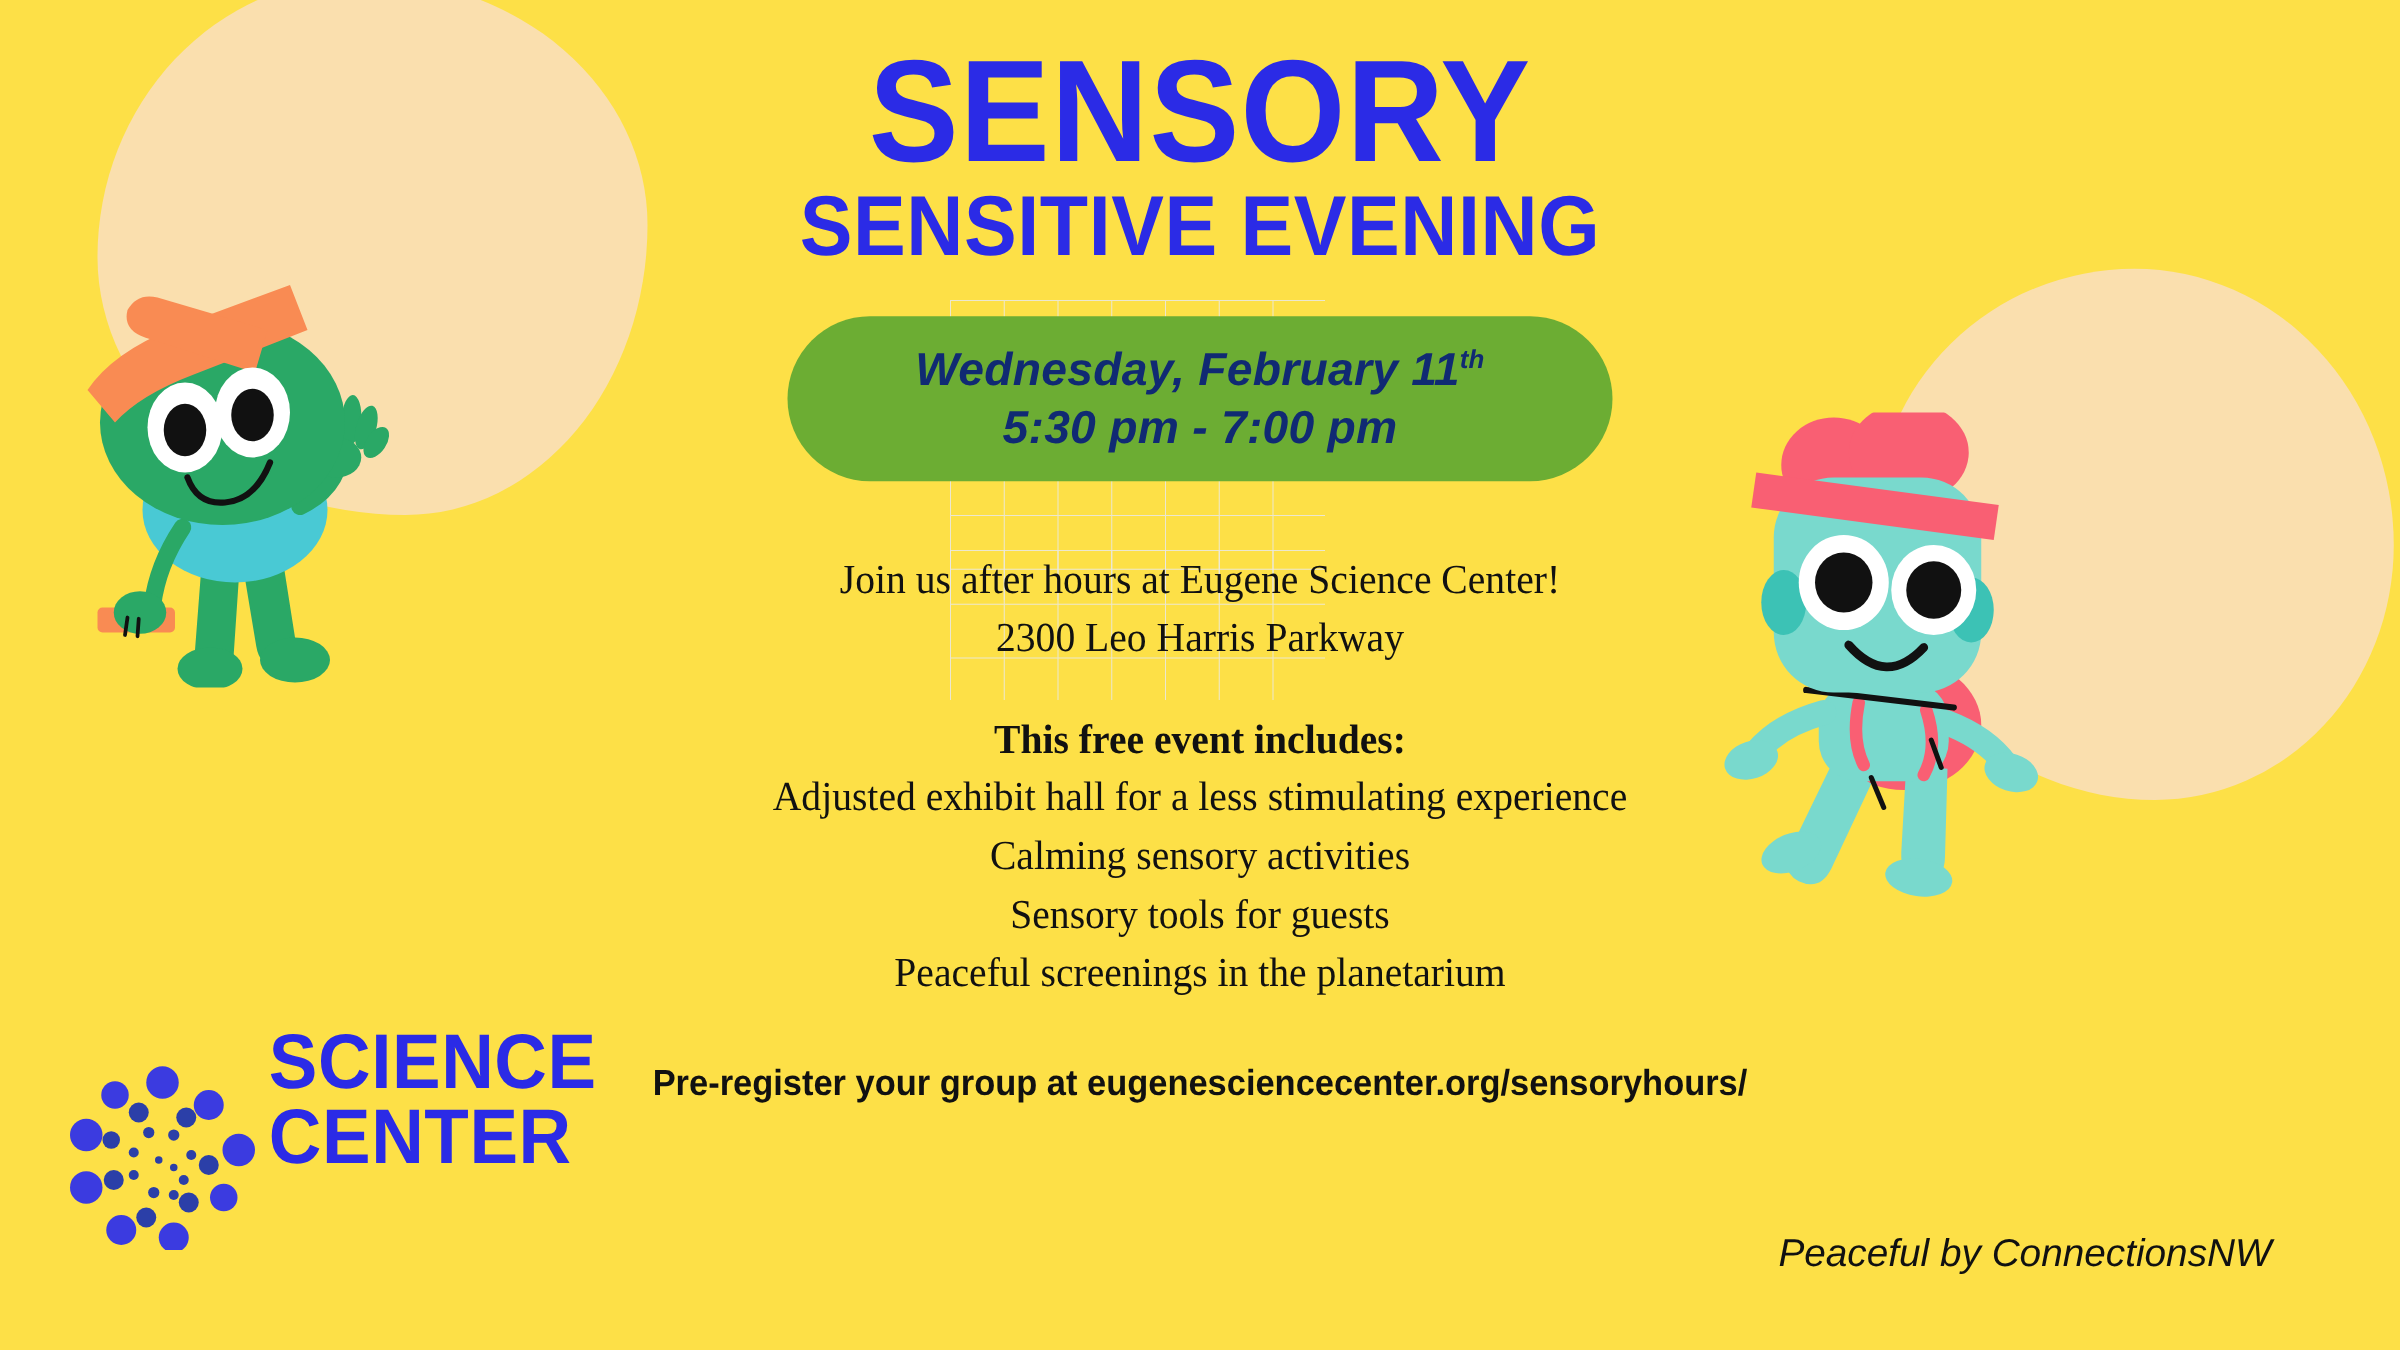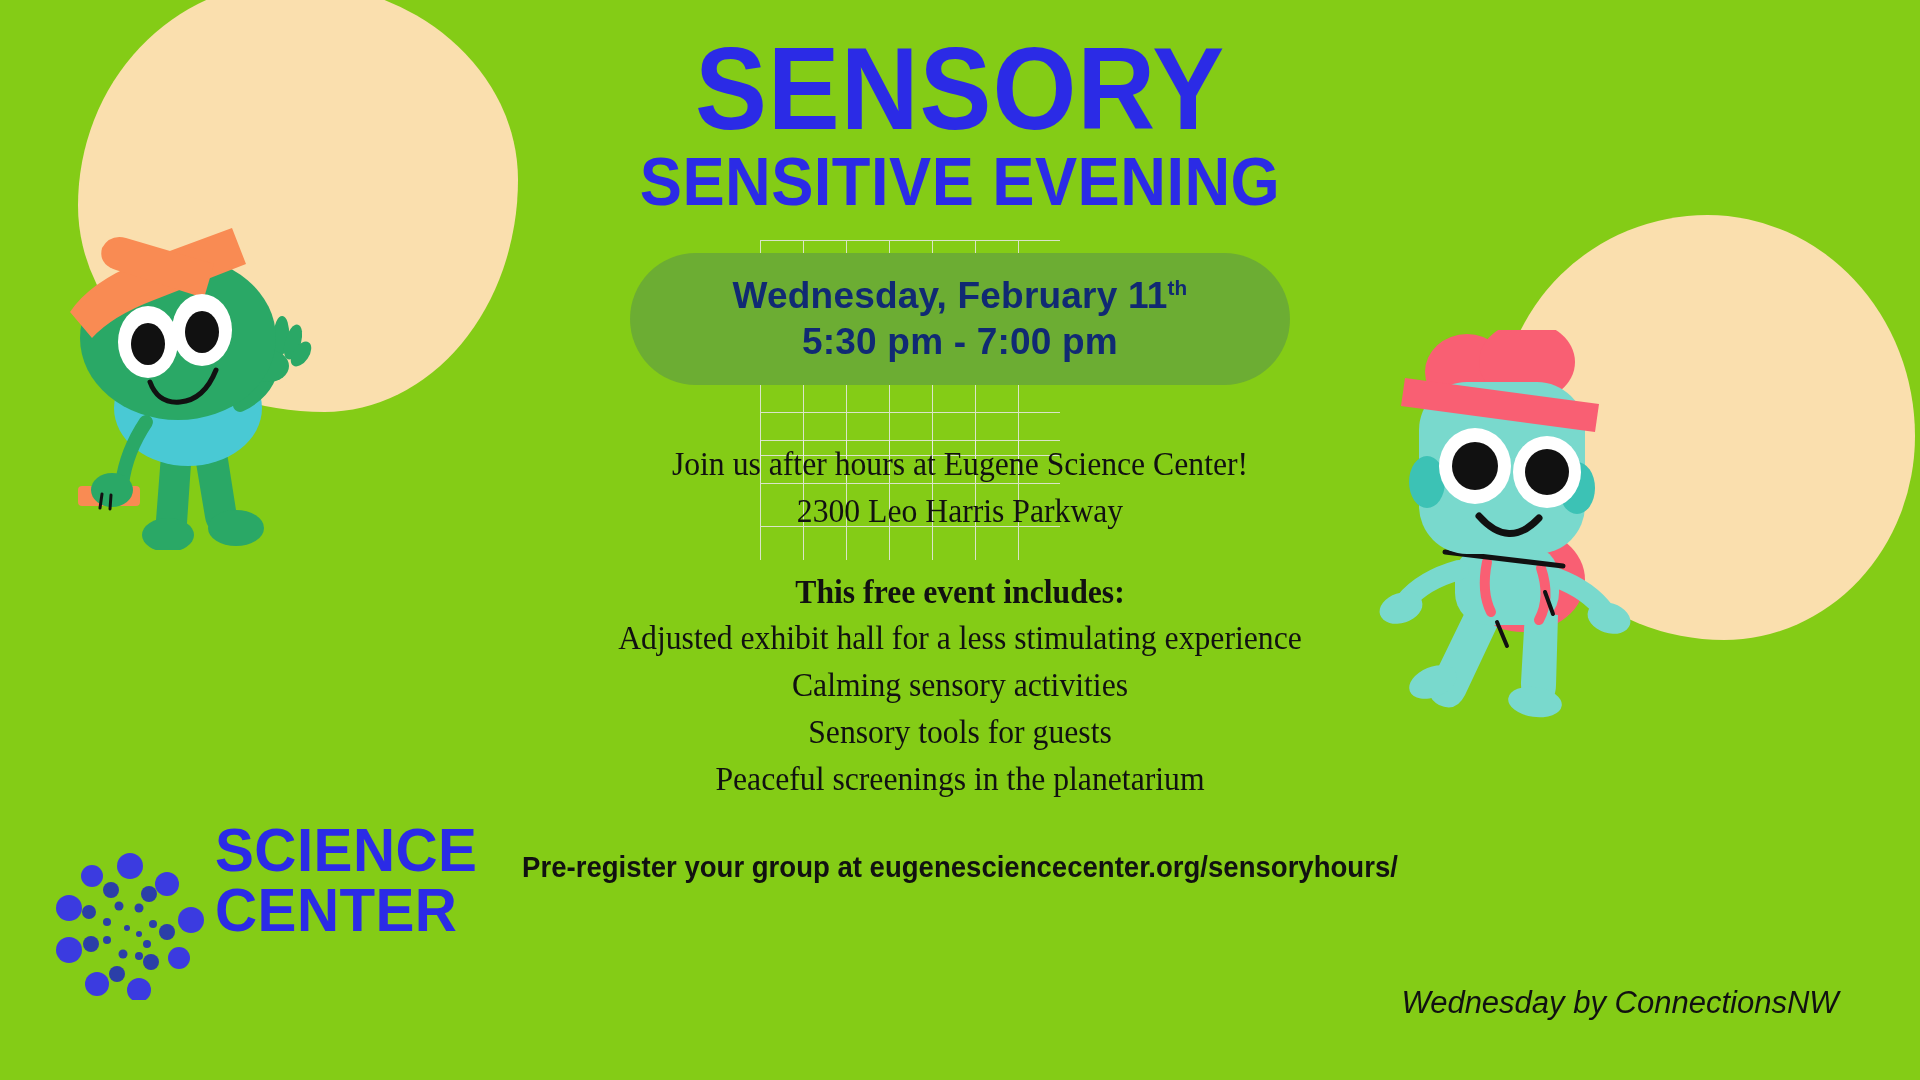--- a/index.html
+++ b/index.html
@@ -5,21 +5,21 @@
   * { margin:0; padding:0; box-sizing:border-box; }
   html, body {
     width:1920px; height:1080px;
     background:#ffffff;
     font-family:"Liberation Sans", sans-serif;
     overflow:hidden;
   }
   #flyer {
     position:relative;
     width:1920px; height:1080px;
-    background:#84cc16;
+    background:#fde047;
     overflow:hidden;
   }
 
   
   .blob { position:absolute; background:#fadfae; z-index:0; }
   .blob-left {
     left:78px; top:-18px;
     width:440px; height:430px;
     border-radius:48% 52% 44% 56% / 52% 46% 54% 48%;
   }
@@ -81,20 +81,21 @@
 
   
   .date-pill {
     margin:34px auto 0 auto;
     width:660px; height:132px;
     background:#6cad33;
     border-radius:66px;
     display:flex; flex-direction:column;
     align-items:center; justify-content:center;
     color:#102a73;
+    font-style:italic;
   }
   .date-line {
     font-size:37px; font-weight:bold;
     letter-spacing:.2px;
     line-height:1.25;
   }
   .date-line sup { font-size:.56em; vertical-align:super; }
   .time-line {
     font-size:37px; font-weight:bold;
     letter-spacing:.2px;
@@ -323,15 +324,15 @@
         <circle cx="84" cy="84" r="3"></circle>
       </g>
     </svg>
     <div class="esc-words">
       <div class="esc-big">SCIENCE</div>
       <div class="esc-big">CENTER</div>
     </div>
   </div>
 
 
-  <div class="cnw-sponsor">Wednesday by ConnectionsNW</div>
+  <div class="cnw-sponsor">Peaceful by ConnectionsNW</div>
 
 </div>
 
 </body></html>

